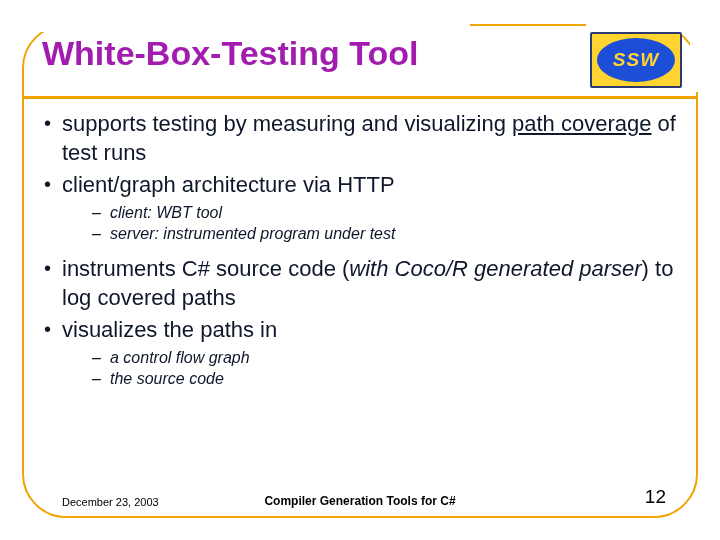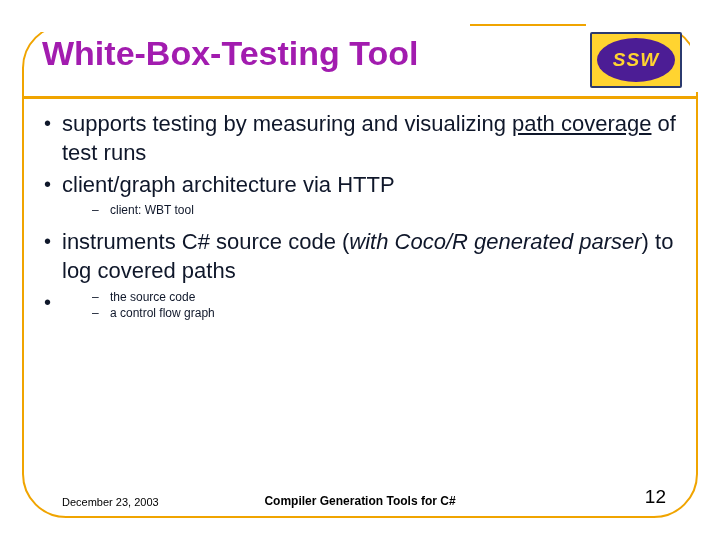--- a/index.html
+++ b/index.html
@@ -55,21 +55,21 @@
     border-radius: 2px;
     background: #ffd430;
     z-index: 2;
     display: flex;
     align-items: center;
     justify-content: center;
   }
   .logo-ellipse {
     width: 78px;
     height: 44px;
-    background: #4c1d95;
+    background: #1d4ed8;
     border-radius: 50%;
     display: flex;
     align-items: center;
     justify-content: center;
     color: #ffd430;
     font-weight: bold;
     font-size: 19px;
     font-style: italic;
     letter-spacing: 1px;
     font-family: Arial, sans-serif;
@@ -119,24 +119,25 @@
   }
   ul.main > li::before {
     content: "•";
     position: absolute;
     left: 0;
     top: 0;
     font-size: 20px;
   }
   ul.sub { list-style: none; margin: 2px 0 10px 30px; }
   ul.sub > li {
-    font-size: 12px;
+    font-size: 16px;
     line-height: 1.35;
     padding-left: 18px;
     position: relative;
+    font-style: italic;
   }
   ul.sub > li::before {
     content: "–";
     position: absolute;
     left: 0;
     top: 0;
   }
   .under { text-decoration: underline; }
   .ital { font-style: italic; }
   .footer-left {
@@ -189,29 +190,31 @@
 
   <div class="content">
     <ul class="main">
       <li>
         <span>supports testing by measuring and visualizing </span><span class="under">path coverage</span><span> of test runs</span>
       </li>
       <li>
         <span>client/graph architecture via HTTP</span>
         <ul class="sub">
           <li>client: WBT tool</li>
+          <li>server: instrumented program under test</li>
         </ul>
       </li>
       <li>
         <span>instruments C# source code (</span><span class="ital">with Coco/R generated parser</span><span>) to log covered paths</span>
       </li>
       <li>
+        <span>visualizes the paths in</span>
         <ul class="sub">
+          <li>a control flow graph</li>
           <li>the source code</li>
-          <li>a control flow graph</li>
         </ul>
       </li>
     </ul>
   </div>
 
   <div class="footer-left">December 23, 2003</div>
   <div class="footer-center">Compiler Generation Tools for C#</div>
   <div class="footer-right">12</div>
 </div>
 

